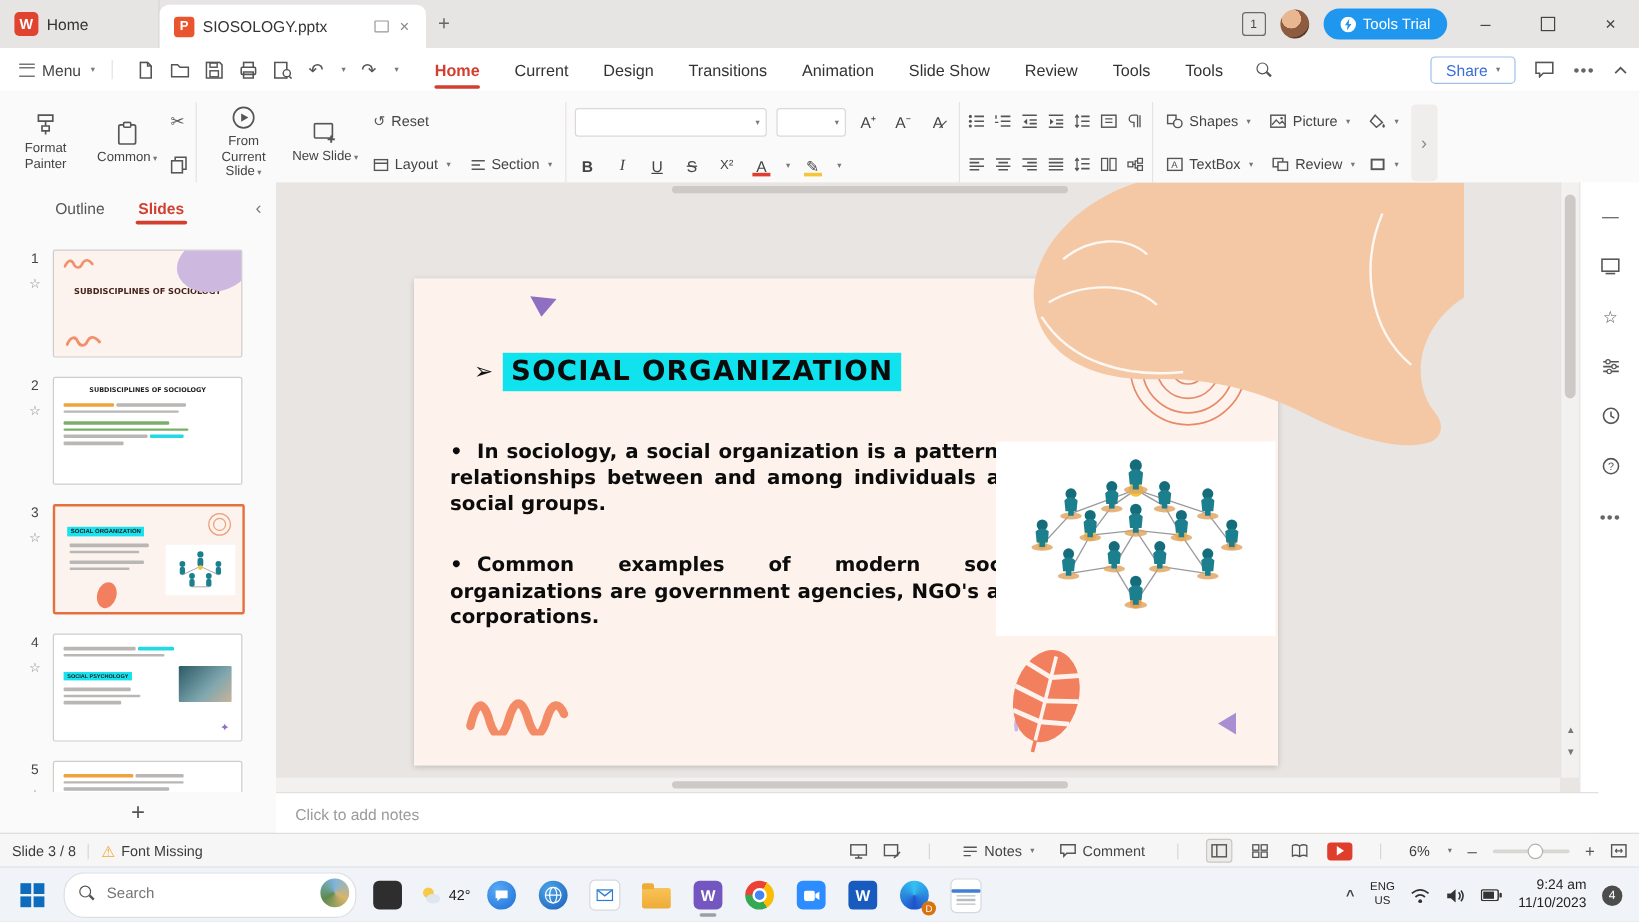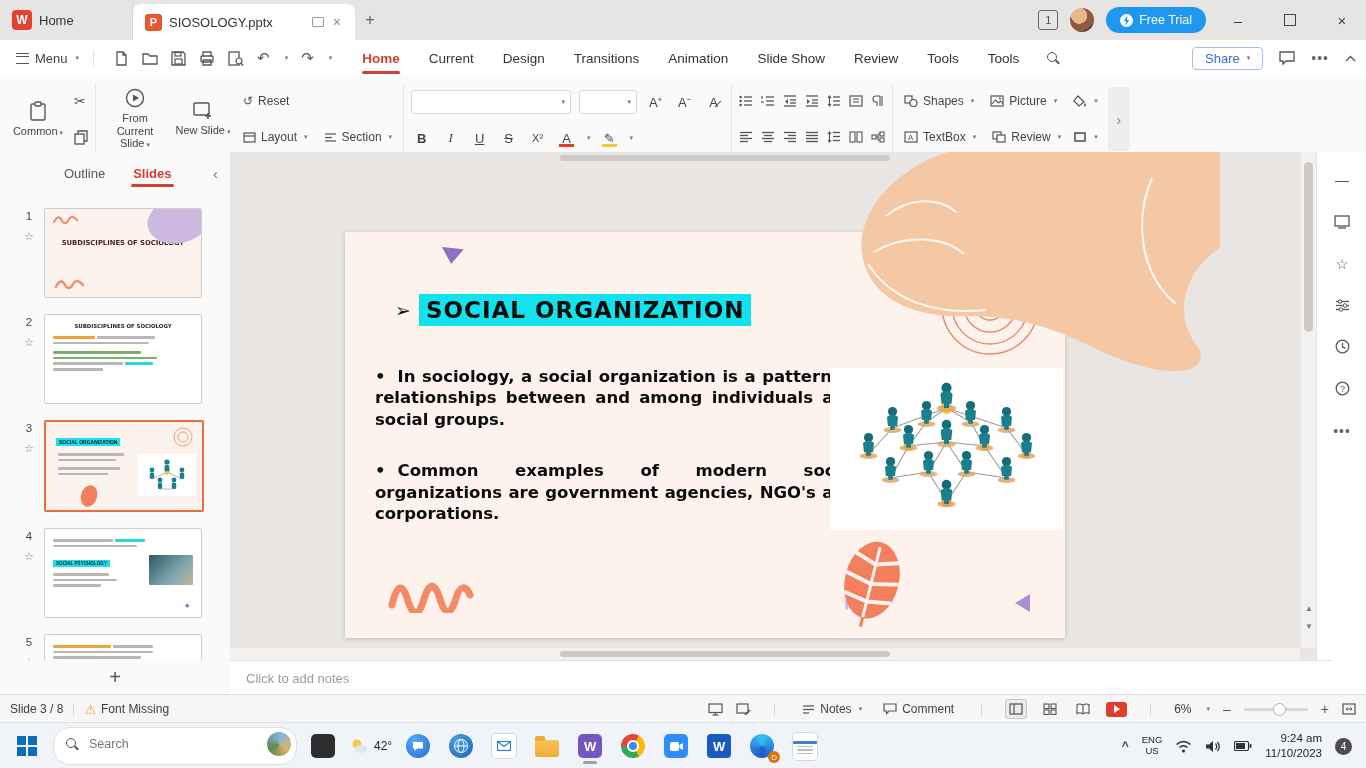--- a/index.html
+++ b/index.html
@@ -49,21 +49,21 @@
   .rbtn{display:flex;align-items:center;gap:5px;font-size:12px;color:#444;padding:2px 4px;border-radius:3px;white-space:nowrap}
   .combo{height:22px;border:1px solid #dbd9d7;border-radius:3px;background:#fff;display:flex;align-items:center;justify-content:space-between;padding:0 5px;color:#999;font-size:12px}
   .fbtn{min-width:21px;height:20px;display:flex;align-items:center;justify-content:center;font-size:13px;color:#444;border-radius:3px}
   .fbtn.b{font-weight:bold}.fbtn.i{font-style:italic;font-family:"Liberation Serif",serif}.fbtn.u{text-decoration:underline}.fbtn.s{text-decoration:line-through}
   .clr{position:relative}.clr::after{content:'';position:absolute;left:3px;right:3px;bottom:1px;height:3px;background:#e03e2d}
   .hlt::after{content:'';position:absolute;left:3px;right:3px;bottom:1px;height:3px;background:#f5c63a}
   .ribbon-expand{width:22px;margin:6px 2px;border-radius:4px;background:#f0eeec;display:flex;align-items:center;justify-content:center;color:#888;font-size:15px}
   .gic{color:#555}
   
   #leftpanel{position:absolute;top:152px;left:0;width:230px;bottom:74px;background:#fafafa;border-right:1px solid #e2e0de;display:flex;flex-direction:column}
-  .panel-tabs{height:42px;display:flex;align-items:center;gap:24px;padding-left:62px;font-size:13px;color:#555}
+  .panel-tabs{height:42px;display:flex;align-items:center;gap:24px;padding-left:44px;font-size:13px;color:#555}
   .ptab{position:relative;padding:10px 2px}
   .ptab.active{color:#d23f2f;font-weight:bold}
   .ptab.active::after{content:'';position:absolute;left:0;right:0;bottom:4px;height:2.5px;background:#d23f2f;border-radius:2px}
   .panel-collapse{margin-left:auto;padding-right:12px;color:#777;font-size:15px}
   .thumbs{flex:1;overflow:hidden;padding-top:14px}
   .trow{display:flex;margin:0 0 16px 14px}
   .gutter{width:30px;display:flex;flex-direction:column;align-items:center;gap:8px;padding-top:2px}
   .gnum{font-size:11.5px;color:#444}
   .gstar{font-size:11px;color:#8a8a8a}
   .thumb{position:relative;width:156px;height:88px;background:#fff;border:1px solid #cfcdcb;border-radius:2px;overflow:hidden}
@@ -159,21 +159,21 @@
   </div>
   <div class="tb-plus">+</div>
   <div class="tb-right">
     <span class="win-count">1</span>
     <span class="avatar"></span>
     <span class="trial">
       <svg width="13" height="13" viewBox="0 0 13 13">
           <circle cx="6.5" cy="6.5" r="6.5" fill="#fff"></circle>
           <path d="M7.4 1.6 L3.8 7 h2.2 L5.4 11.4 L9.2 6 H7 z" fill="#1f97ee"></path>
         </svg>
-      <span>Free Trial</span>
+      <span>Tools Trial</span>
     </span>
     <span class="wc">–</span>
     <span class="wc">
         <span class="maxbox"></span>
       </span>
     <span class="wc">×</span>
   </div>
 </div>
 
 <div id="menubar">
@@ -231,20 +231,27 @@
         <path d="M1 1 h14 v9 H7 l-3 3 v-3 H1 z" fill="none" stroke="#555" stroke-width="1.3"></path>
       </svg>
     <span class="dots">•••</span>
     <svg width="11" height="7" viewBox="0 0 11 7">
         <polyline points="1,6 5.5,1.5 10,6" fill="none" stroke="#555" stroke-width="1.4"></polyline>
       </svg>
   </div>
 </div>
 
 <div id="ribbon">
+  <div class="rbig">
+    <svg width="20" height="20" viewBox="0 0 20 20">
+        <path d="M4 2 h12 v5 H4 z" fill="none" stroke="#555" stroke-width="1.4"></path>
+        <path d="M10 7 v4 M7 11 h6 v4 h-6 z M10 15 v3" fill="none" stroke="#555" stroke-width="1.4"></path>
+      </svg>
+    <span>Format Painter</span>
+  </div>
   <div class="rbig">
     <svg width="18" height="20" viewBox="0 0 18 20">
         <rect x="2" y="3" width="14" height="16" rx="1.5" fill="none" stroke="#555" stroke-width="1.4"></rect>
         <rect x="6" y="1" width="6" height="4" rx="1" fill="#fbfafa" stroke="#555" stroke-width="1.3"></rect>
       </svg>
     <span><span>Common</span><span class="cv">▾</span></span>
   </div>
   <div class="rcol">
     <span class="gic" style="font-size:14px">✂</span>
     <svg width="14" height="15" viewBox="0 0 14 15">

